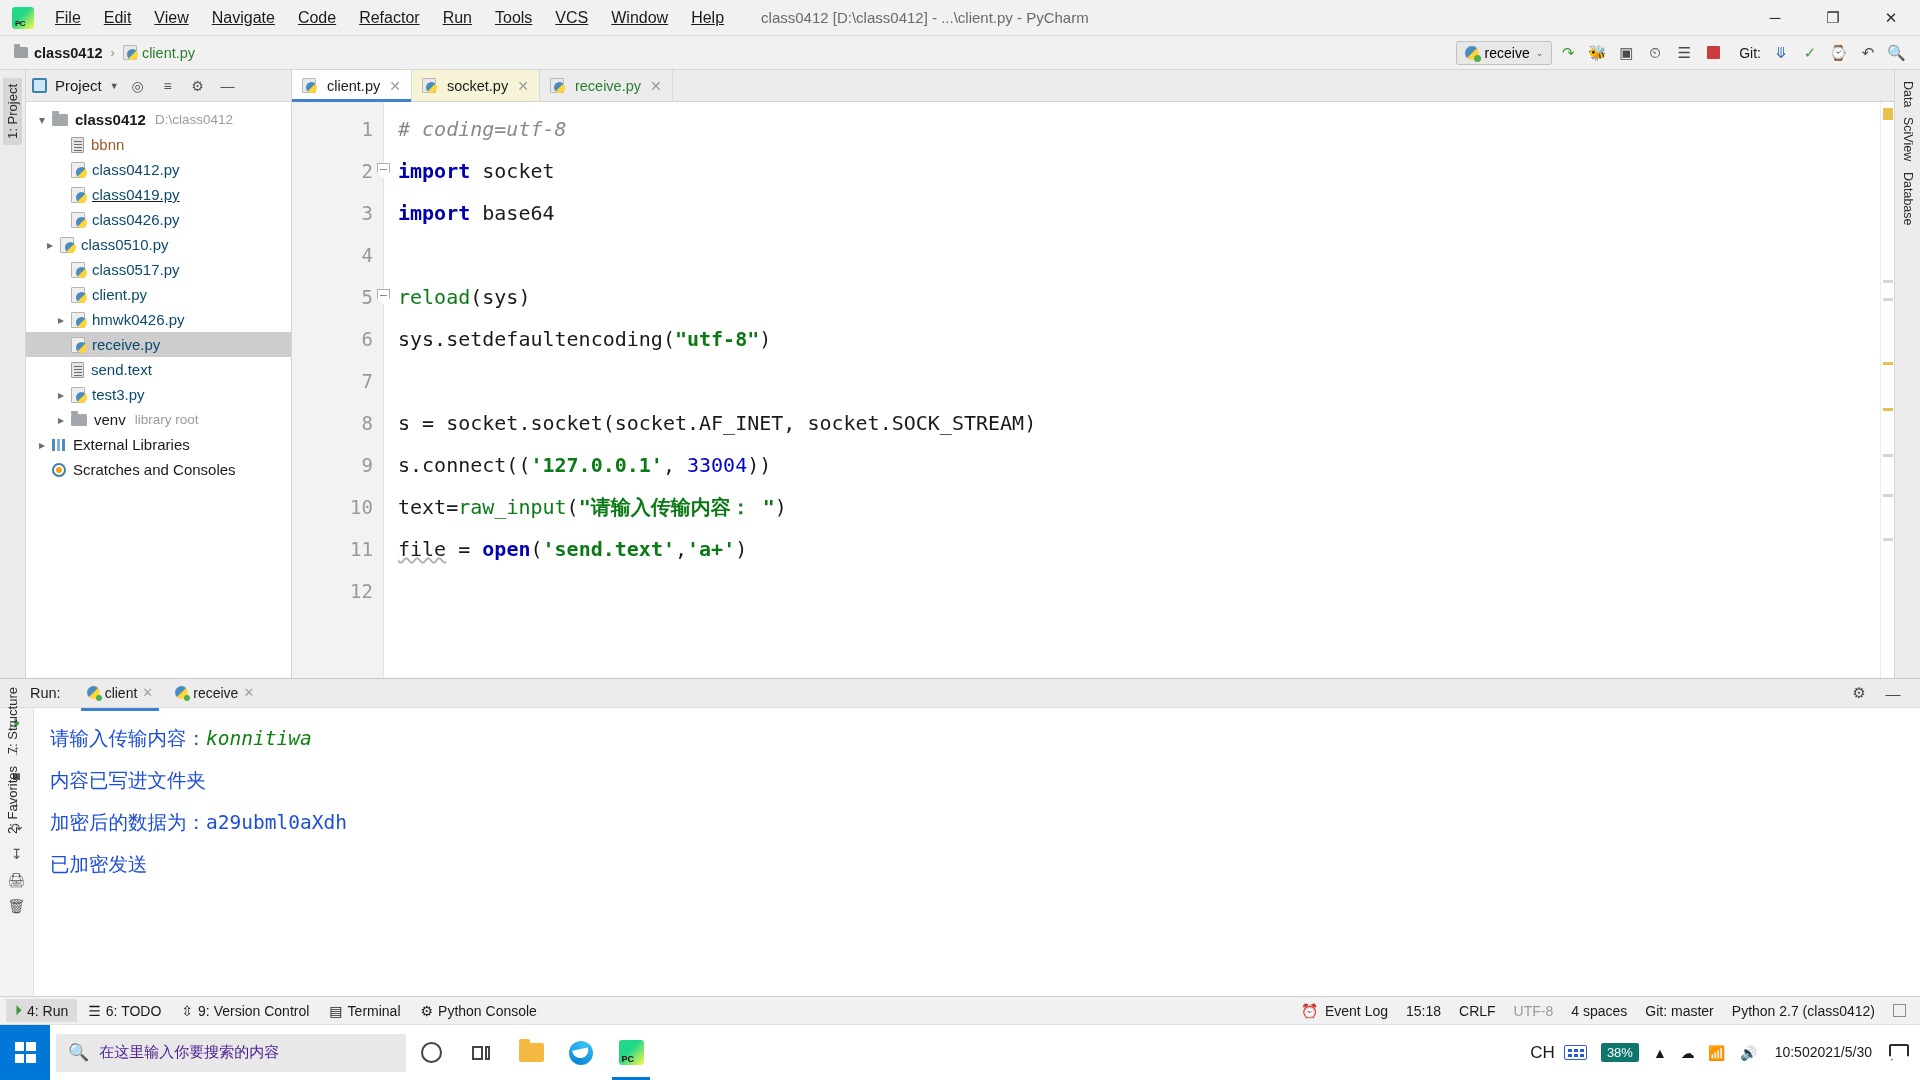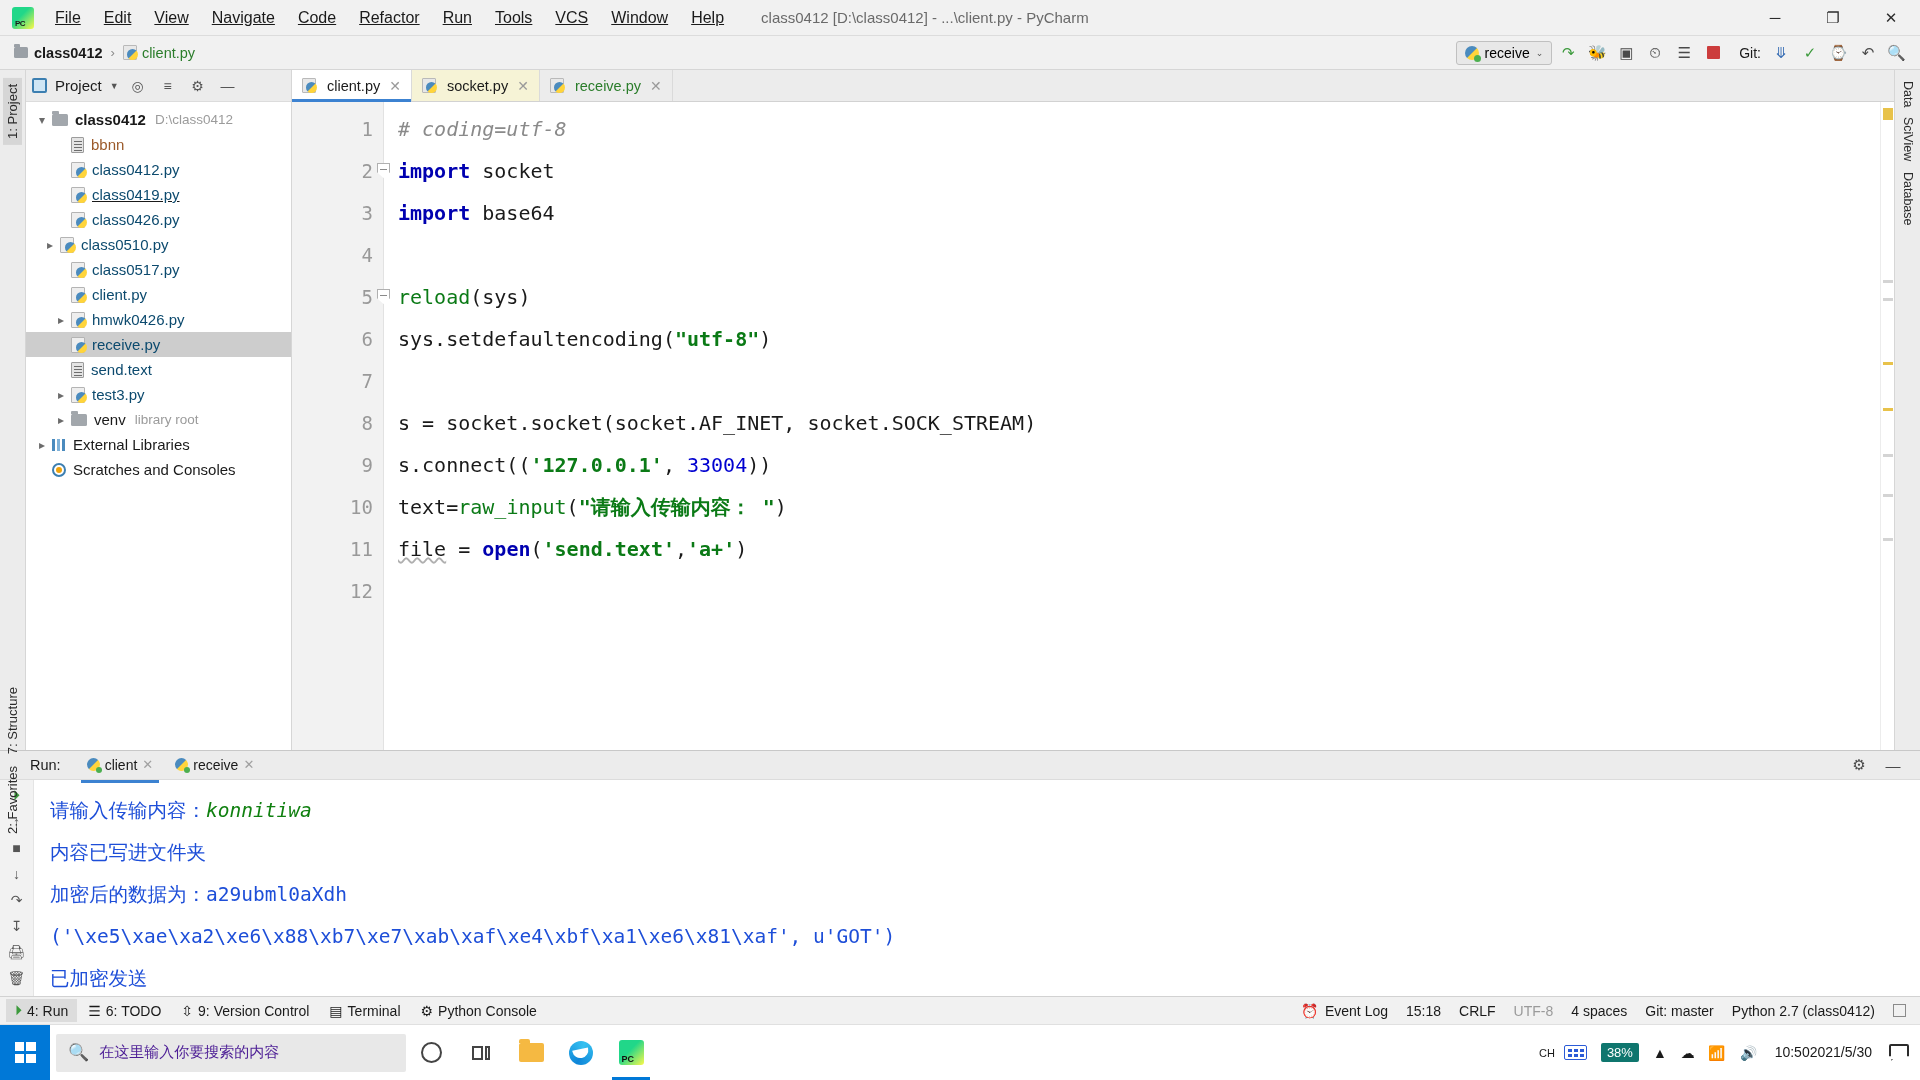--- a/index.html
+++ b/index.html
@@ -239,21 +239,21 @@
   .right-rail {
     width: 26px; background: #ececec; border-left: 1px solid #d6d6d6;
     display: flex; flex-direction: column; align-items: center; flex-shrink: 0; padding-top: 6px;
   }
   .rrt {
     writing-mode: vertical-rl; text-orientation: mixed;
     font-size: 12.5px; color: #2b2b2b; padding: 5px 2px; white-space: nowrap;
   }
 
   
-  .run-panel { height: 246px; display: flex; flex-direction: column; flex-shrink: 0; background:#fff; }
+  .run-panel { height: 318px; display: flex; flex-direction: column; flex-shrink: 0; background:#fff; }
   .run-head {
     height: 30px; background: #ececec; border-top: 1px solid #c8c8c8; border-bottom: 1px solid #dcdcdc;
     display: flex; align-items: center; padding-left: 30px; gap: 10px; flex-shrink: 0;
   }
   .run-label { font-size: 14.5px; color: #1a1a1a; margin-right: 8px; }
   .rtab {
     display: flex; align-items: center; gap: 5px; font-size: 14px; color: #1a1a1a;
     padding: 4px 8px 5px; position: relative;
   }
   .rtab.active::after {
@@ -355,21 +355,21 @@
   .tb-active::after {
     content:""; position:absolute; left:6px; right:6px; bottom:0; height:3px; background:#0078d7;
   }
   .tb-right-area {
     margin-left: auto; display: flex; align-items: center; gap: 0; padding-right: 4px; height:100%;
   }
   .tr-item {
     display: flex; align-items: center; justify-content: center; height: 100%;
     padding: 0 7px; font-size: 14px; color: #1a1a1a;
   }
-  .ime-box { display: flex; align-items: center; gap: 9px; font-size: 11px; }
+  .ime-box { display: flex; align-items: center; gap: 9px; font-size: 17px; }
   .kbd-ic {
     width: 23px; height: 15px; border: 1.5px solid #2b5bd7; border-radius: 2px; position: relative;
   }
   .kbd-ic::after {
     content:""; position:absolute; left:3px; top:3px; width:4px; height:3px; background:#2b5bd7;
     box-shadow: 6px 0 0 #2b5bd7, 12px 0 0 #2b5bd7, 0 5px 0 #2b5bd7, 6px 5px 0 #2b5bd7, 12px 5px 0 #2b5bd7;
   }
   .batt-badge {
     background: #0f766e; color: #fff; font-size: 13px; padding: 2px 6px; border-radius: 2px;
     display:flex; align-items:center; gap:3px;
@@ -639,21 +639,20 @@
         <span class="rg-ic">↓</span>
         <span class="rg-ic">↷</span>
         <span class="rg-ic">↧</span>
         <span class="rg-ic">🖨</span>
         <span class="rg-ic">🗑</span>
       </div>
       <div class="console" id="console">
           <div class="coline"><span class="c-black">请输入传输内容：</span><span class="c-green-i">konnitiwa</span></div>
           <div class="coline"><span class="c-black">内容已写进文件夹</span></div>
           <div class="coline"><span class="c-black">加密后的数据为：a29ubml0aXdh</span></div>
-          <div class="coline"><span class="c-black">('\xe5\xae\xa2\xe6\x88\xb7\xe7\xab\xaf\xe4\xbf\xa1\xe6\x81\xaf', u'GOT')</span></div>
           <div class="coline"><span class="c-black">已加密发送</span></div>
         </div>
     </div>
   </div>
 
   <div class="statusbar">
     <div class="sb-left">
       <div class="sb-btn active">
         <span style="color:#3c9a3c">⏵</span>
         <span>4: Run</span>

